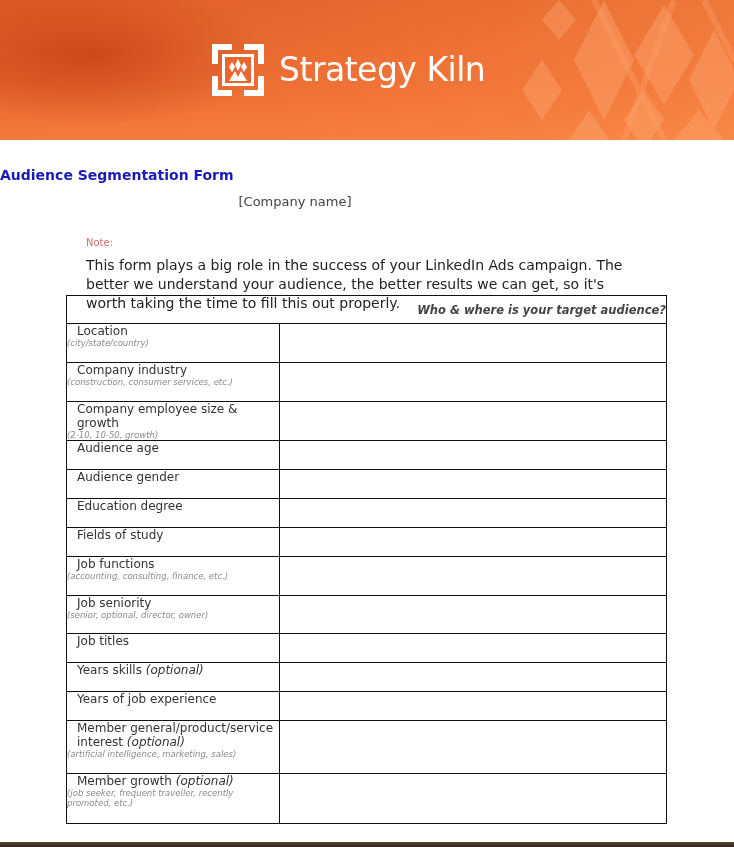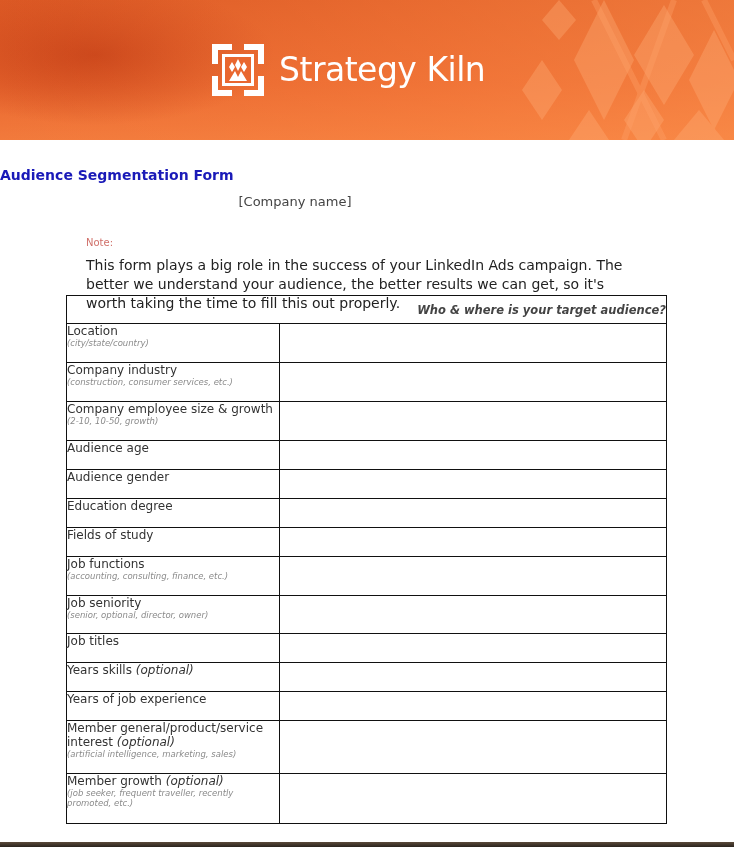--- a/index.html
+++ b/index.html
@@ -55,21 +55,21 @@
     font-family: "DejaVu Sans", sans-serif;
   }
   table.form td, table.form th {
     border: 1px solid #111; padding: 0; vertical-align: top;
   }
   table.form th {
     height: 27px; font-weight: bold; font-style: italic; font-size: 11.5px;
     color: #444; text-align: right; vertical-align: middle;
   }
   td.label { padding: 6px 0 0 6px; box-sizing: border-box; }
-  .lbl { color: #333; font-size: 12px; line-height: 14px; display: block; }
+  .lbl { color: #333; font-size: 12px; line-height: 14px; display: block; margin-left: 10px; }
   .lbl i { font-style: italic; }
   .hint { color: #8a8a8a; font-size: 8.5px; font-style: italic; line-height: 10px; display: block; }
   td.answer { background: #fff; }
   .bottom-bar {
     position: absolute; left: 0; top: 842px; width: 734px; height: 5px;
     background: linear-gradient(180deg, #5a4a3a, #2b241e);
   }
 </style>
 </head>
 <body>

